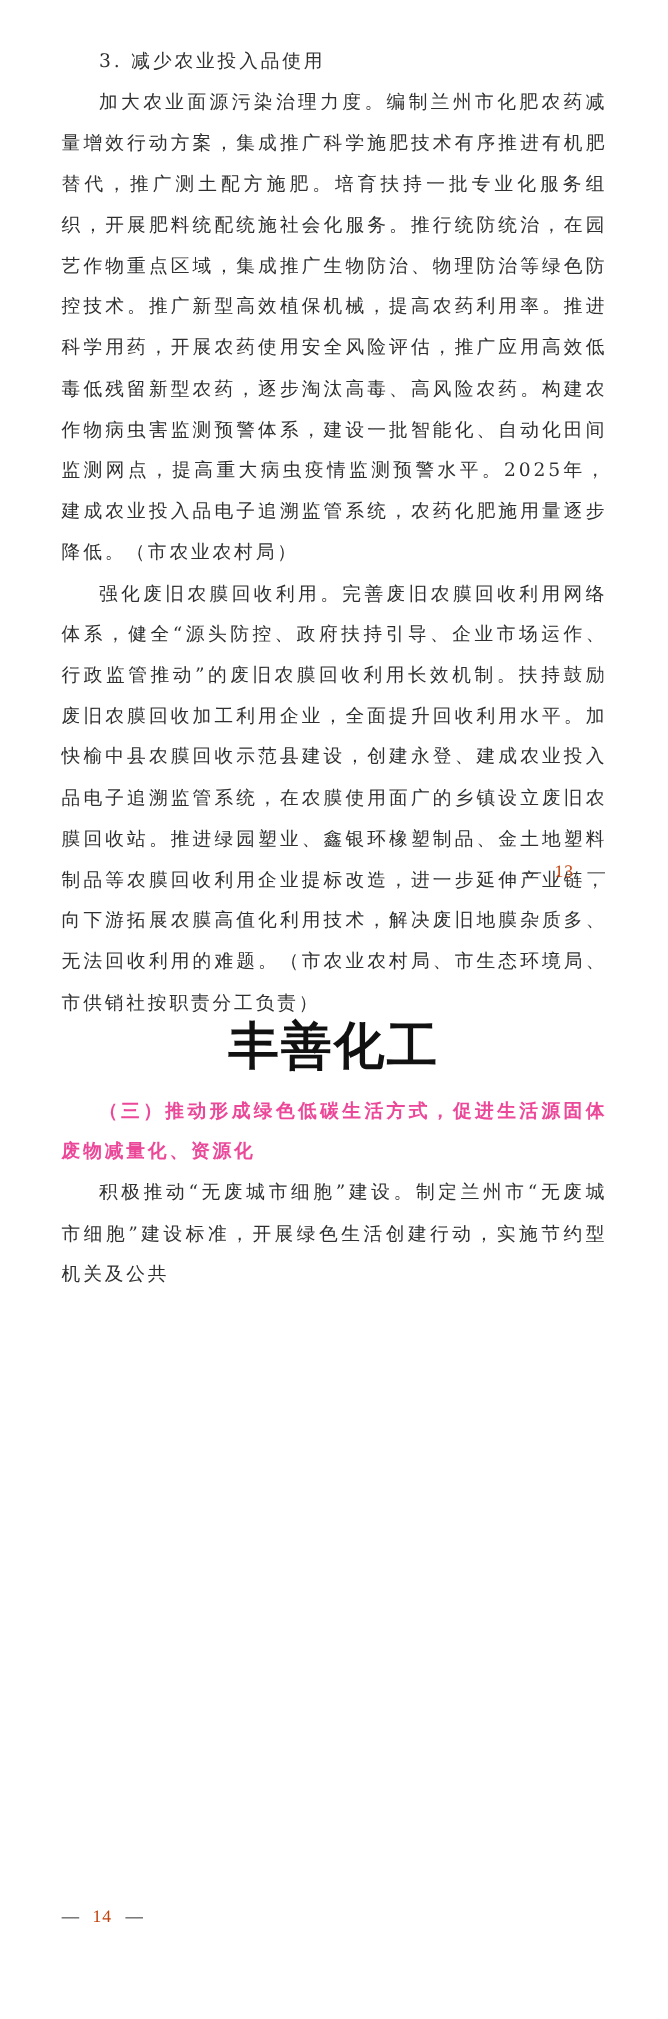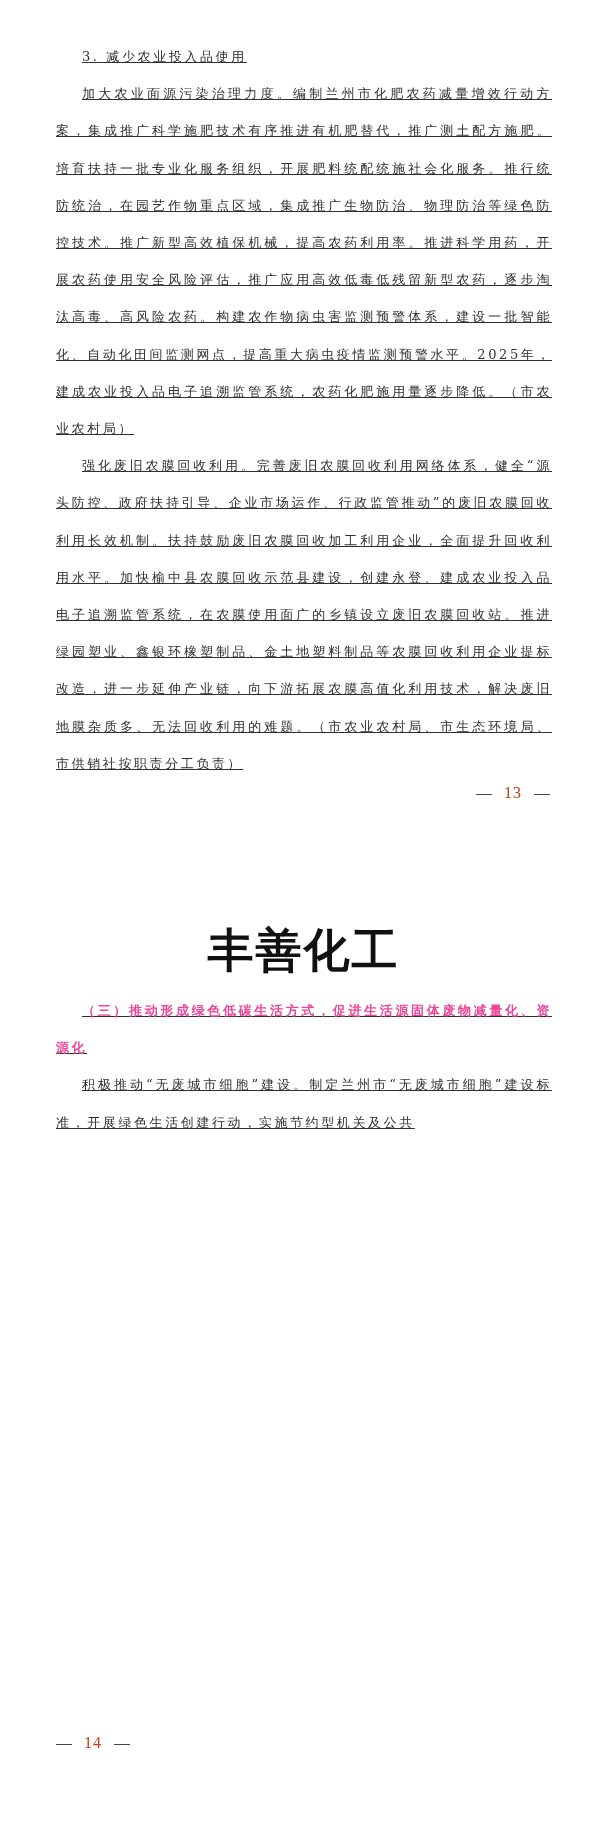--- a/index.html
+++ b/index.html
@@ -11,28 +11,27 @@
       font-family: "DejaVu Serif", "Liberation Serif", serif;
       color: #2a2a2a;
     }
     .page { position: absolute; left: 0; width: 607px; }
     .page-top { top: 0; height: 830px; }
     .page-bottom { top: 830px; height: 1005px; }
     .text-block {
       position: absolute;
       left: 56px;
       width: 496px;
-      font-size: 13px;
+      font-size: 17px;
       line-height: 37.2px;
       letter-spacing: 2.6px;
       text-align: justify;
       text-align-last: left;
       color: #303030;
       word-break: break-all;
-      text-decoration: underline;
     }
     .para { margin: 0; text-indent: 2em; }
     .heading { margin: 0; text-indent: 2em; }
     .bold-heading { margin: 0; text-indent: 2em; font-weight: bold; color: #ec4899; }
     .page-num {
       position: absolute;
       font-family: "Liberation Serif", serif;
       font-size: 16px;
       color: #c2410c;
       letter-spacing: 1px;

